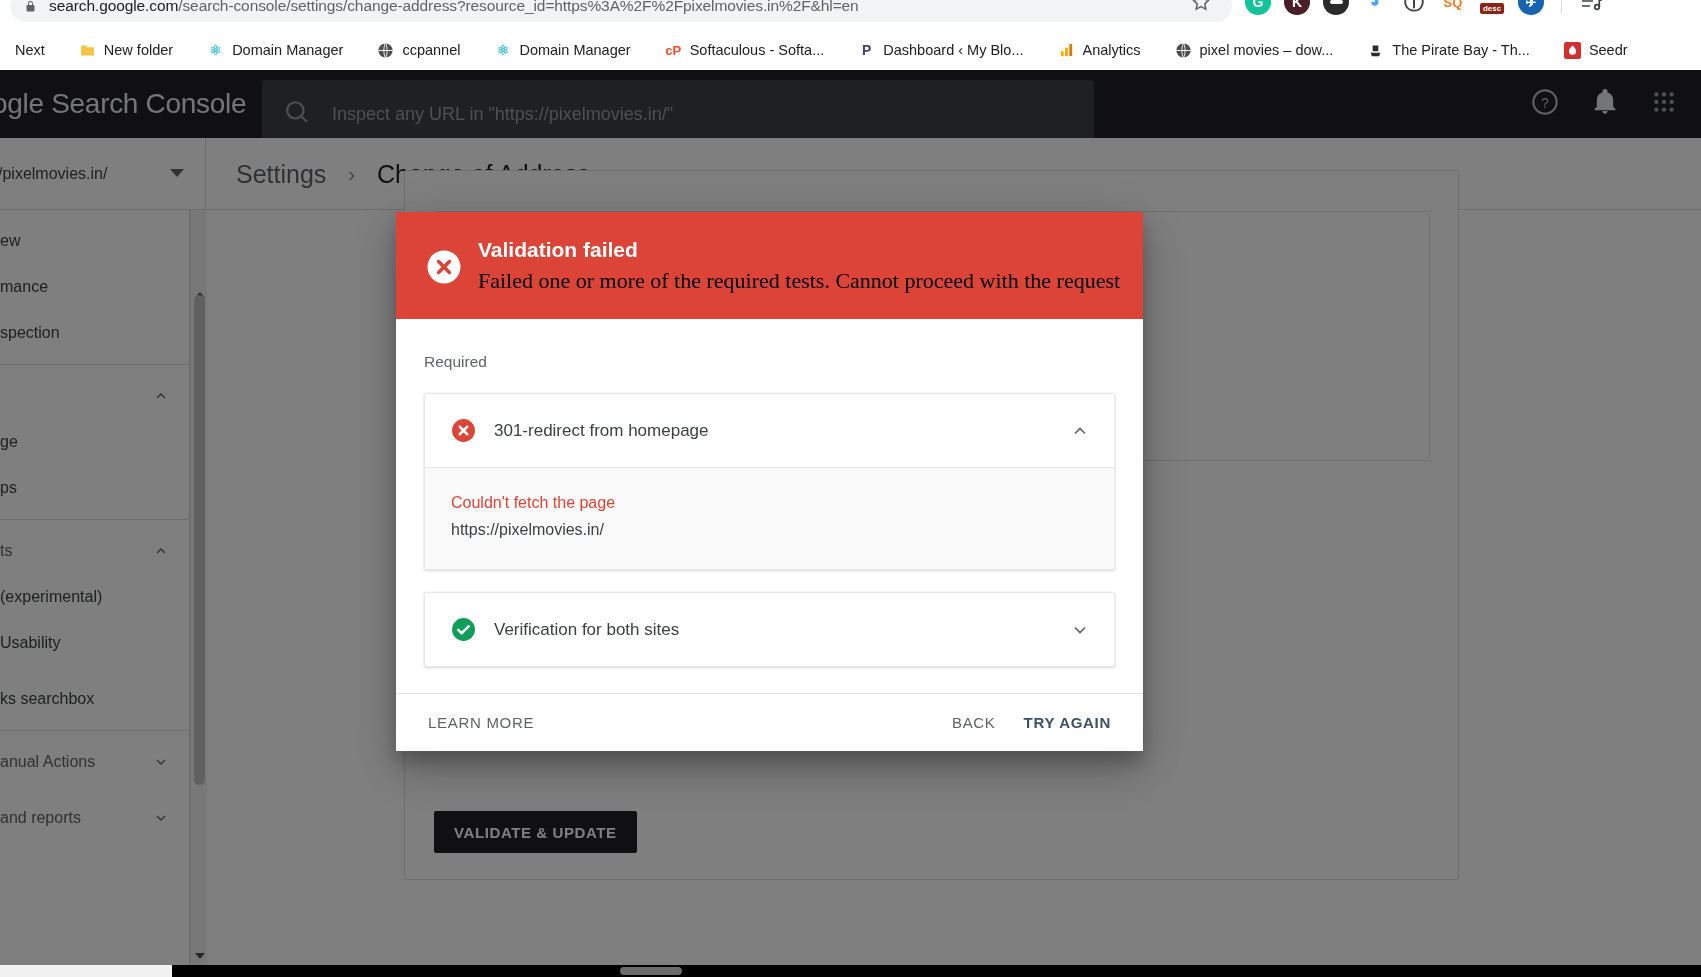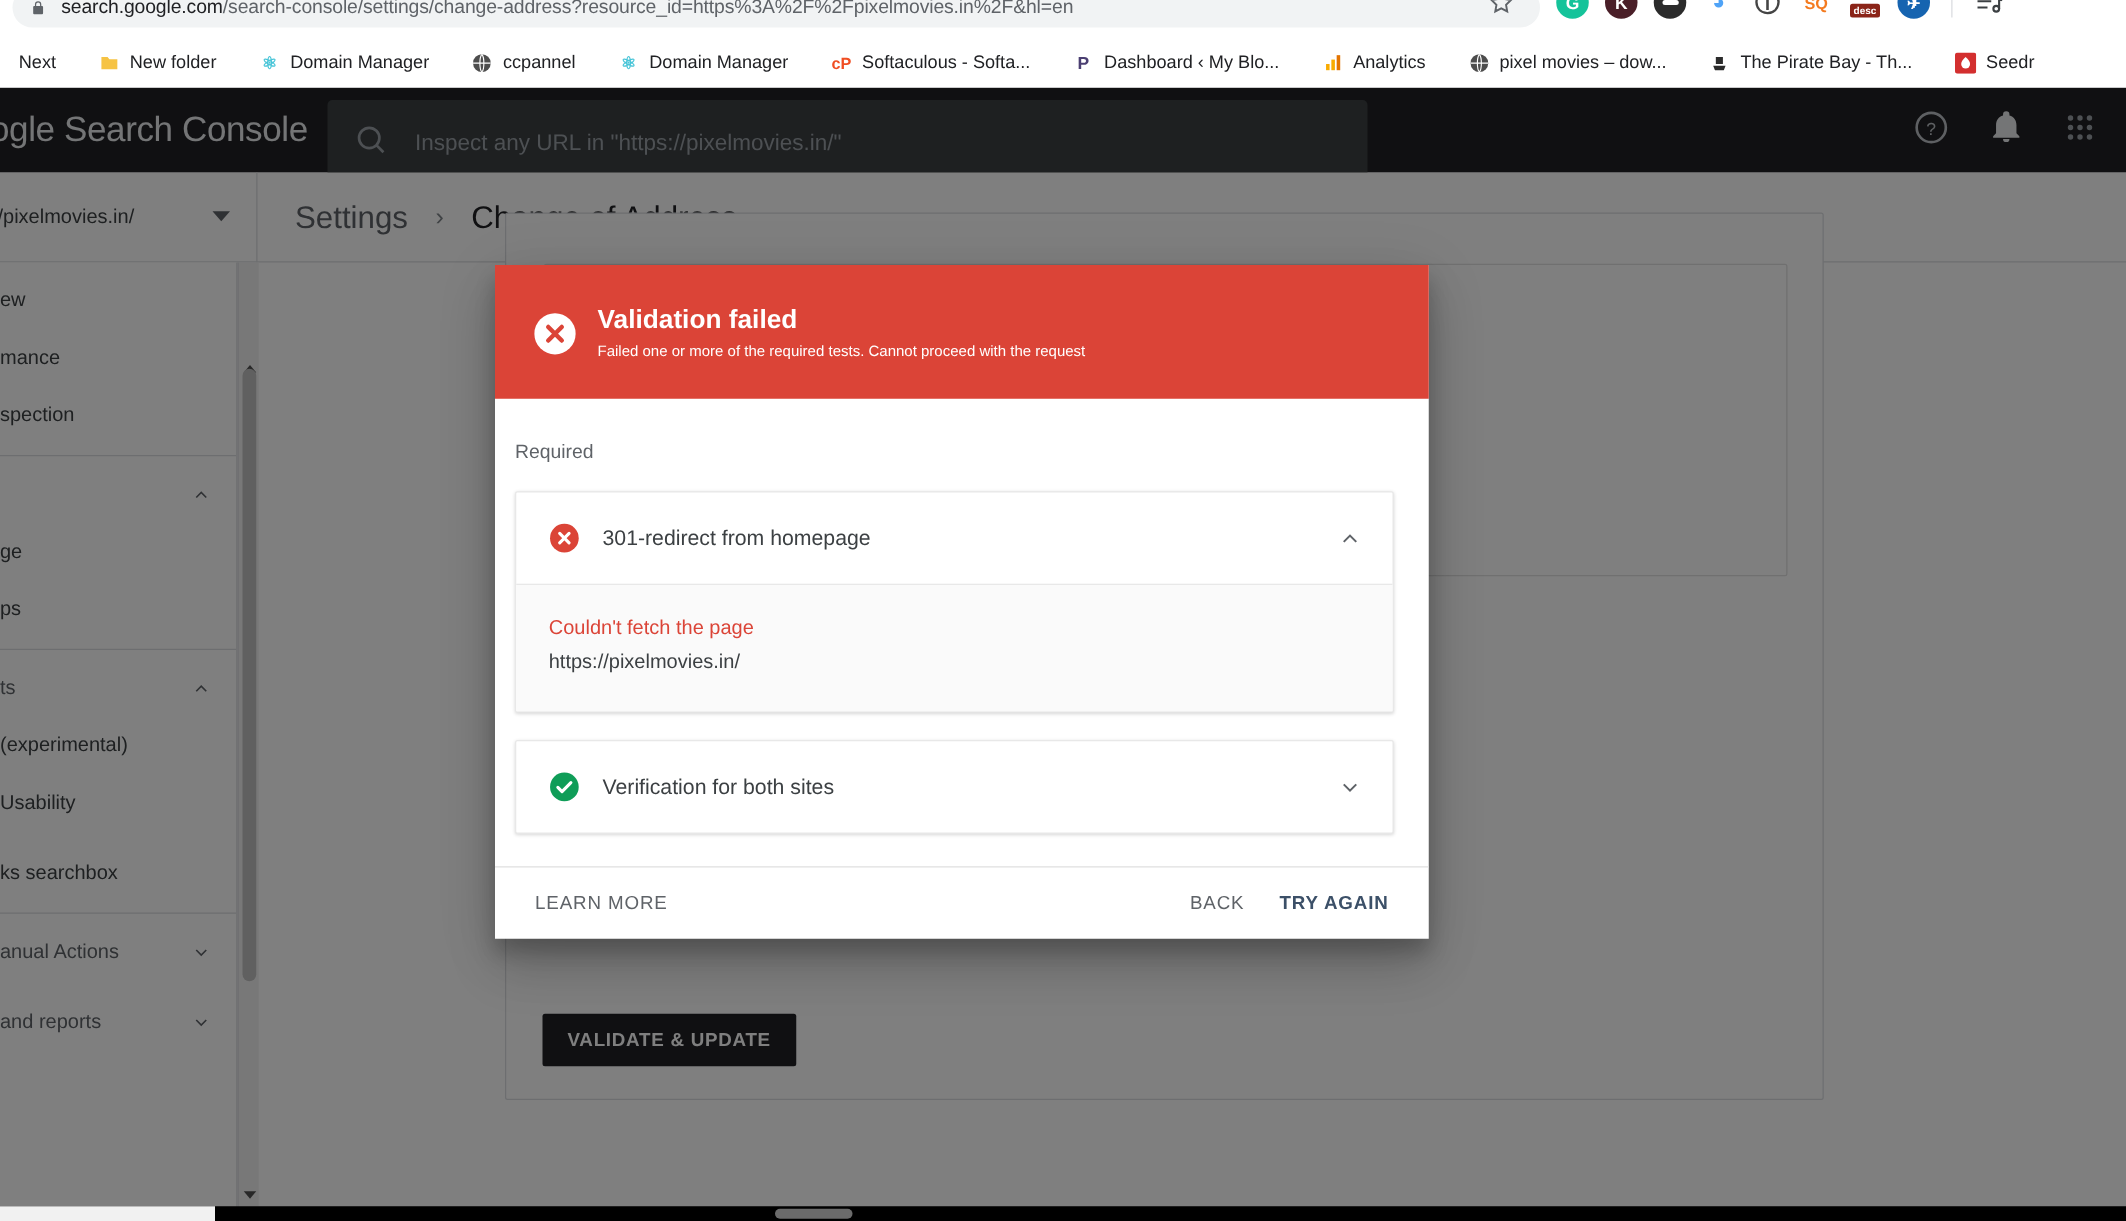--- a/index.html
+++ b/index.html
@@ -156,23 +156,23 @@
     width: 747px; height: 539px;
     background: #fff; z-index: 50;
     box-shadow: 0 11px 15px rgba(0,0,0,.2), 0 9px 46px rgba(0,0,0,.12), 0 24px 38px rgba(0,0,0,.14);
   }
   .modal-head {
     height: 107px; background: #db4437;
     display: flex; align-items: center; padding-left: 30px;
   }
   .head-ico { width: 36px; height: 36px; flex: 0 0 auto; margin-right: 16px; margin-top: 2px; }
   .head-title { font-size: 21px; color: #fff; font-weight: bold; margin-bottom: 6px; }
-  .head-sub { font-size: 12px; color: #ffffff; }
-
-  .modal-body { padding: 34px 28px 0 16px; height: 380px; }
+  .head-sub { font-size: 22px; color: #000000; font-family: Liberation Serif, serif; }
+
+  .modal-body { padding: 34px 28px 0 28px; height: 380px; }
   .req-label { font-size: 15.5px; color: #5f6368; margin-bottom: 22px; margin-left: 0px; }
 
   .test-card {
     background: #fff; border: 1px solid #e8e8e8; border-radius: 2px;
     box-shadow: 0 1px 3px rgba(0,0,0,0.16);
     margin-bottom: 22px;
   }
   .test-row {
     height: 73px; display: flex; align-items: center; padding: 0 24px 0 26px;
   }

